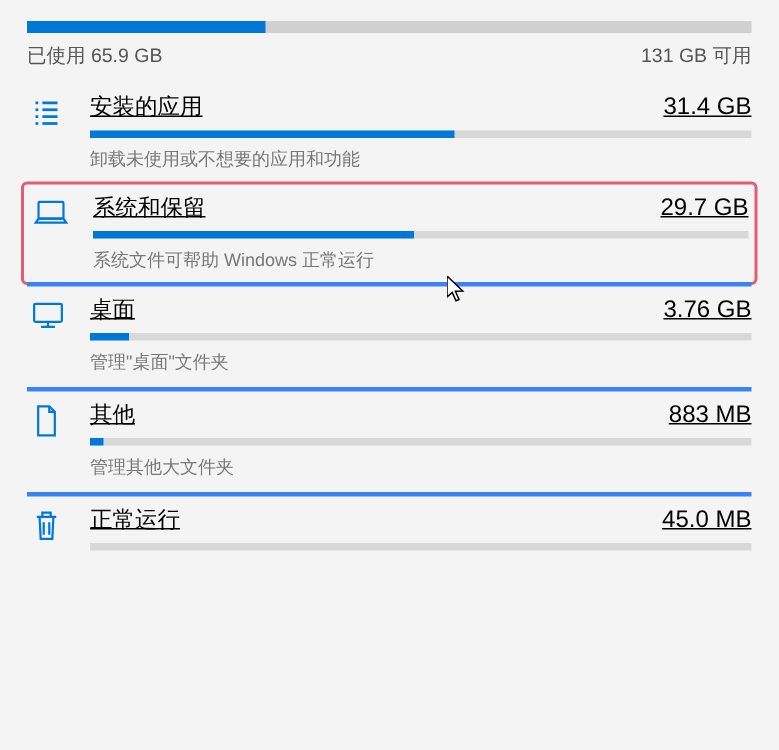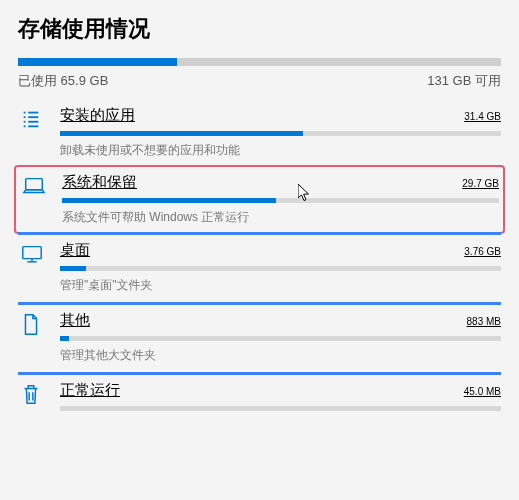--- a/index.html
+++ b/index.html
@@ -68,21 +68,21 @@
     justify-content: space-between;
     align-items: baseline;
     margin-bottom: 6px;
     text-decoration: underline;
   }
   .cat-title {
     font-size: 15px;
     color: #000;
   }
   .cat-size {
-    font-size: 10px;
+    font-size: 16px;
     color: #000;
   }
   .cat-bar {
     height: 5px;
     background: #d8d8d8;
     position: relative;
     margin-bottom: 6px;
   }
   .cat-bar .fill {
     position: absolute;
@@ -103,21 +103,20 @@
   }
   .cursor {
     position: absolute;
     pointer-events: none;
   }
 </style>
 </head>
 <body>
 
 <div class="page">
-  <h1 class="page-title">存储使用情况</h1>
 
   <div class="total-bar">
     <div class="fill" style="width:33%"></div>
   </div>
   <div class="total-labels">
     <span>已使用 65.9 GB</span>
     <span>131 GB 可用</span>
   </div>
 
 

